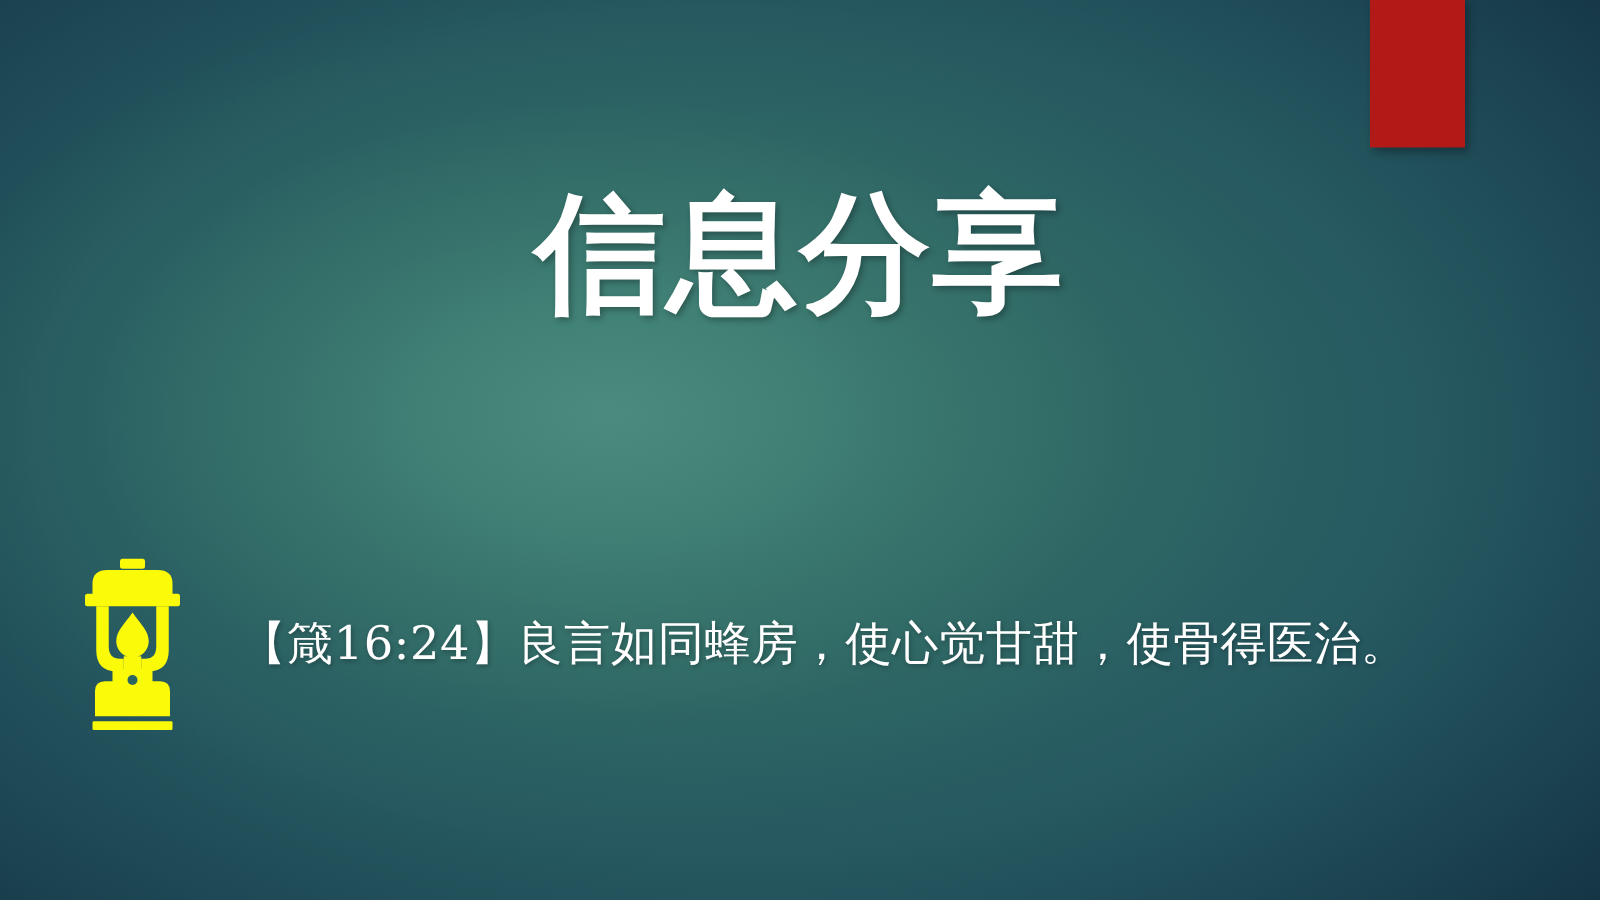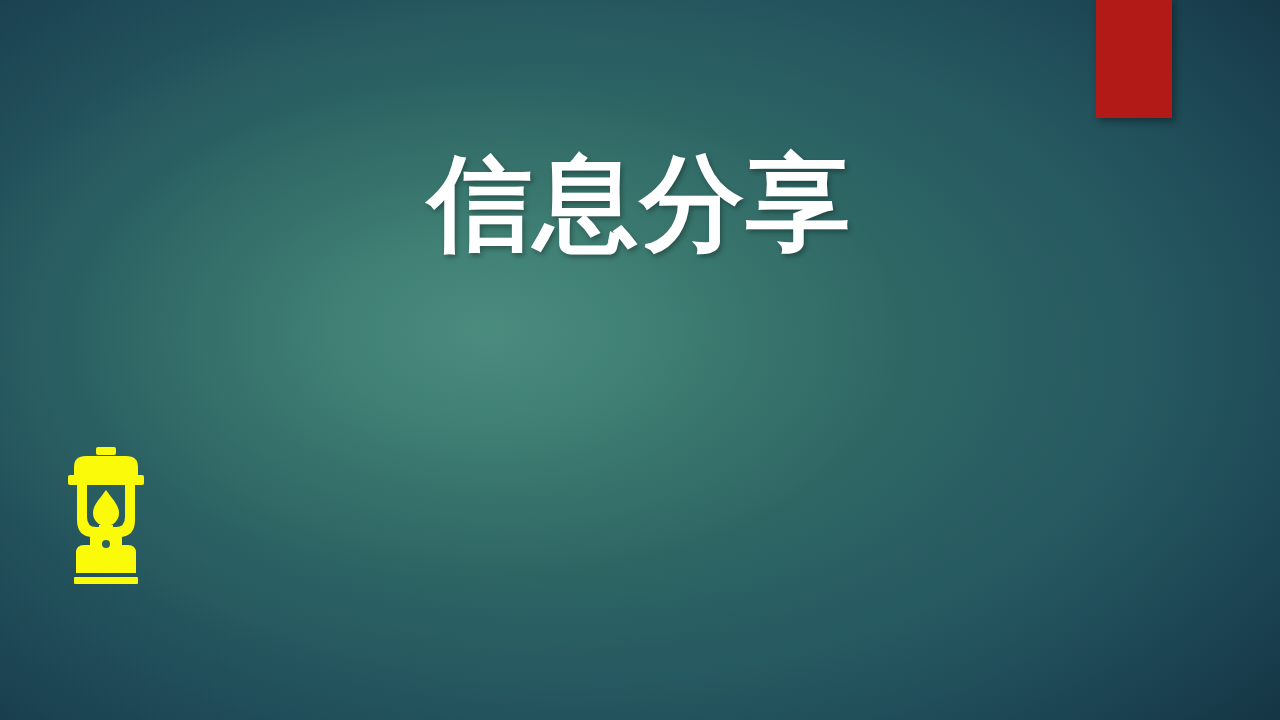--- a/index.html
+++ b/index.html
@@ -163,16 +163,17 @@
           <path d="M30 90 h32 v18 h-32 z"></path>
           <path d="M16 108 q0 -8 8 -8 h44 q8 0 8 8 v20 h-60 z"></path>
 
           <circle cx="46" cy="99" r="4" fill="#2b6562"></circle>
 
           <rect x="14" y="132" width="64" height="7" rx="1"></rect>
         </g>
       </svg>
     </div>
 
+    <div id="verse-text">【箴16:24】良言如同蜂房，使心觉甘甜，使骨得医治。</div>
 
   </div>
 
 </div>
 
 </body></html>

